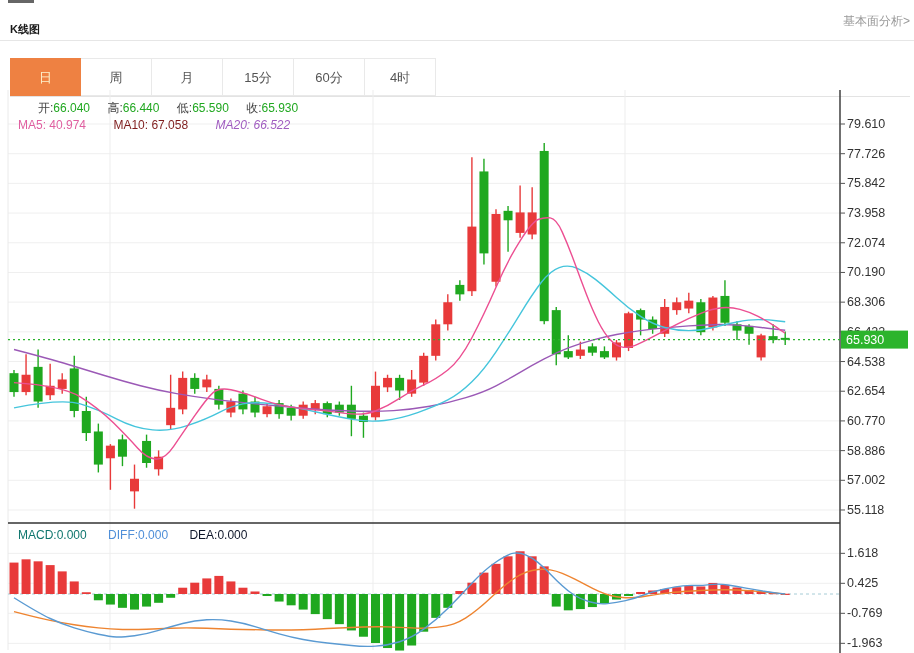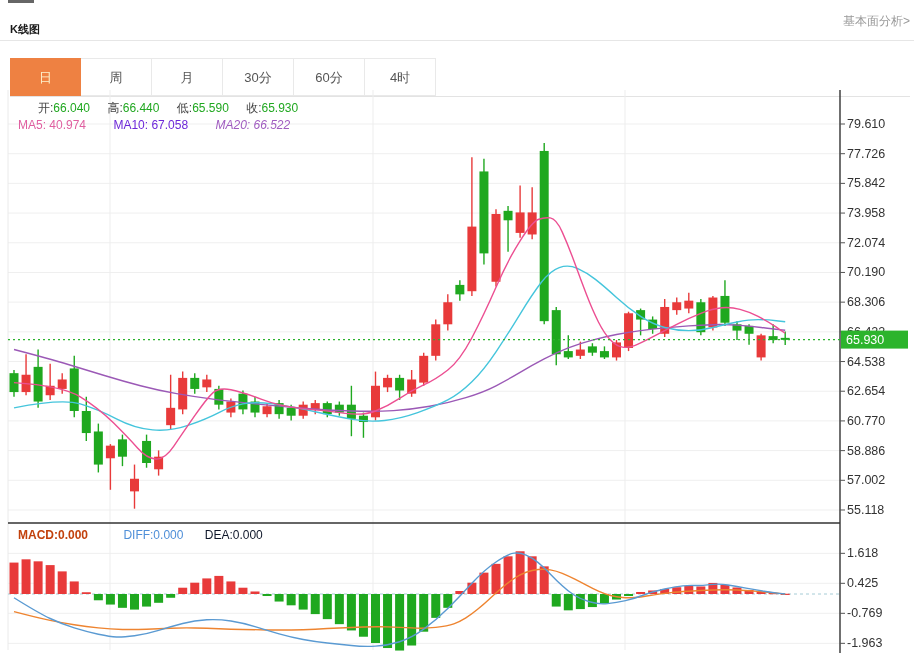--- a/index.html
+++ b/index.html
@@ -16,40 +16,40 @@
   .tab:first-child{border-left:1px solid #e9e9e9;}
   .tab.active{background:#ee8142;color:#fdf3cd;border-color:#ee8142;}
   .legend-row{position:absolute;left:18px;font-size:12px;white-space:nowrap;z-index:3;}
   .legend-ohlc{top:100px;margin-left:20px;}
   .legend-ma{top:118px;}
   .legend-macd{top:528px;}
   .lg{margin-right:14px;}
   .lbl{color:#444;}
   .val-green{color:#21a821;}
   .ma5{color:#e05fa0;margin-right:24px;}
-  .ma10{color:#6d28d9;margin-right:24px;}
+  .ma10{color:#7f1d1d;margin-right:24px;}
   .ma20{color:#a05cc0;font-style:italic;}
-  .macd-l{color:#c2410c;margin-right:32px;font-weight:bold;}
+  .macd-l{color:#0f766e;margin-right:18px;}
   .diff-l{color:#4f8fd8;margin-right:18px;}
   .dea-l{color:#0f172a;}
   svg.chart{position:absolute;left:0;top:0;z-index:1;}
 </style>
 </head>
 <body>
 
 <div class="artifact"></div>
 <div class="page-title">K线图</div>
 <div class="top-link">基本面分析&gt;</div>
 <div class="divider"></div>
 
 <div class="tabstrip" id="tabstrip">
     <div class="tab active">日</div>
     <div class="tab">周</div>
     <div class="tab">月</div>
-    <div class="tab">30分</div>
+    <div class="tab">15分</div>
     <div class="tab">60分</div>
     <div class="tab">4时</div>
   </div>
 
 <div class="legend-row legend-ohlc">
   <span class="lg"><span class="lbl">开:</span><span class="val-green">66.040</span></span>
   <span class="lg"><span class="lbl">高:</span><span class="val-green">66.440</span></span>
   <span class="lg"><span class="lbl">低:</span><span class="val-green">65.590</span></span>
   <span class="lg"><span class="lbl">收:</span><span class="val-green">65.930</span></span>
 </div>

